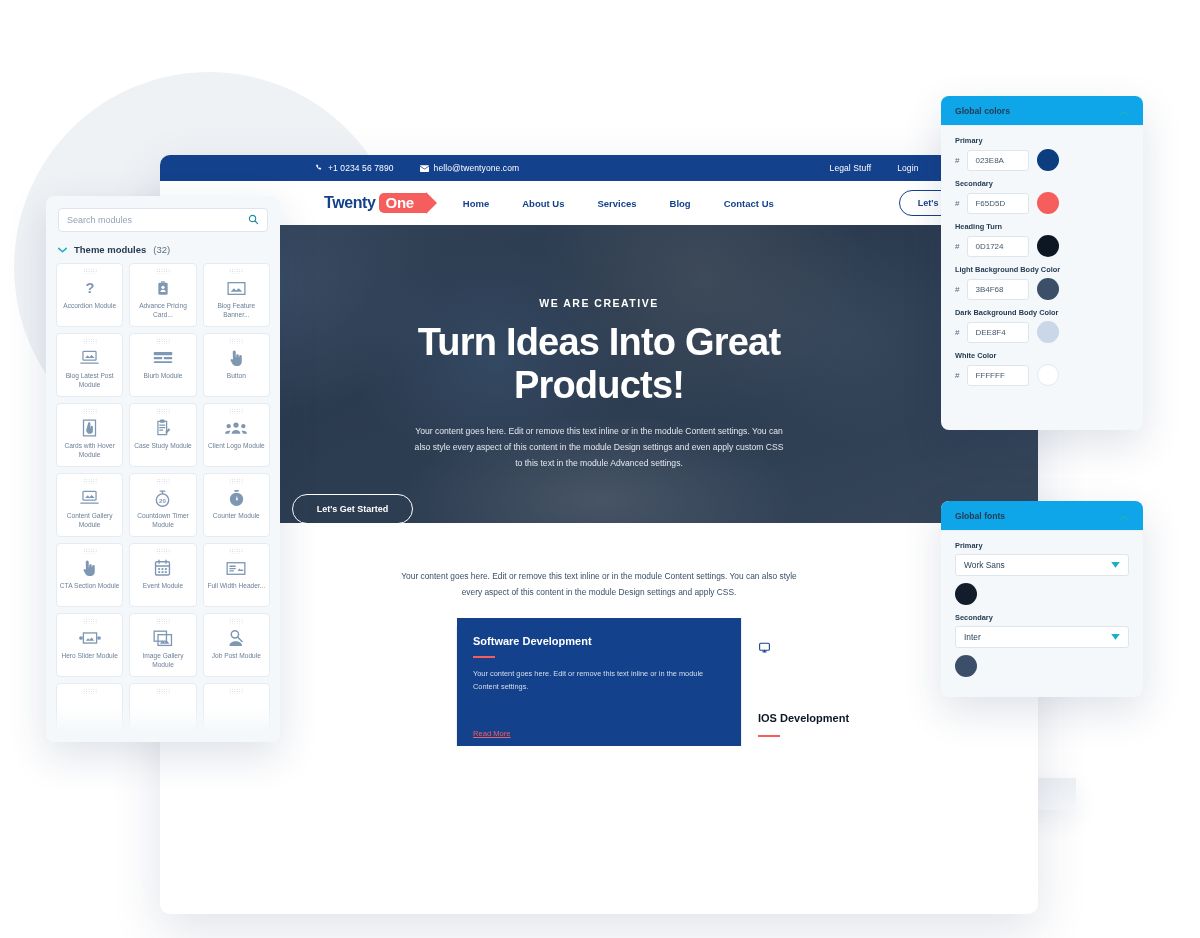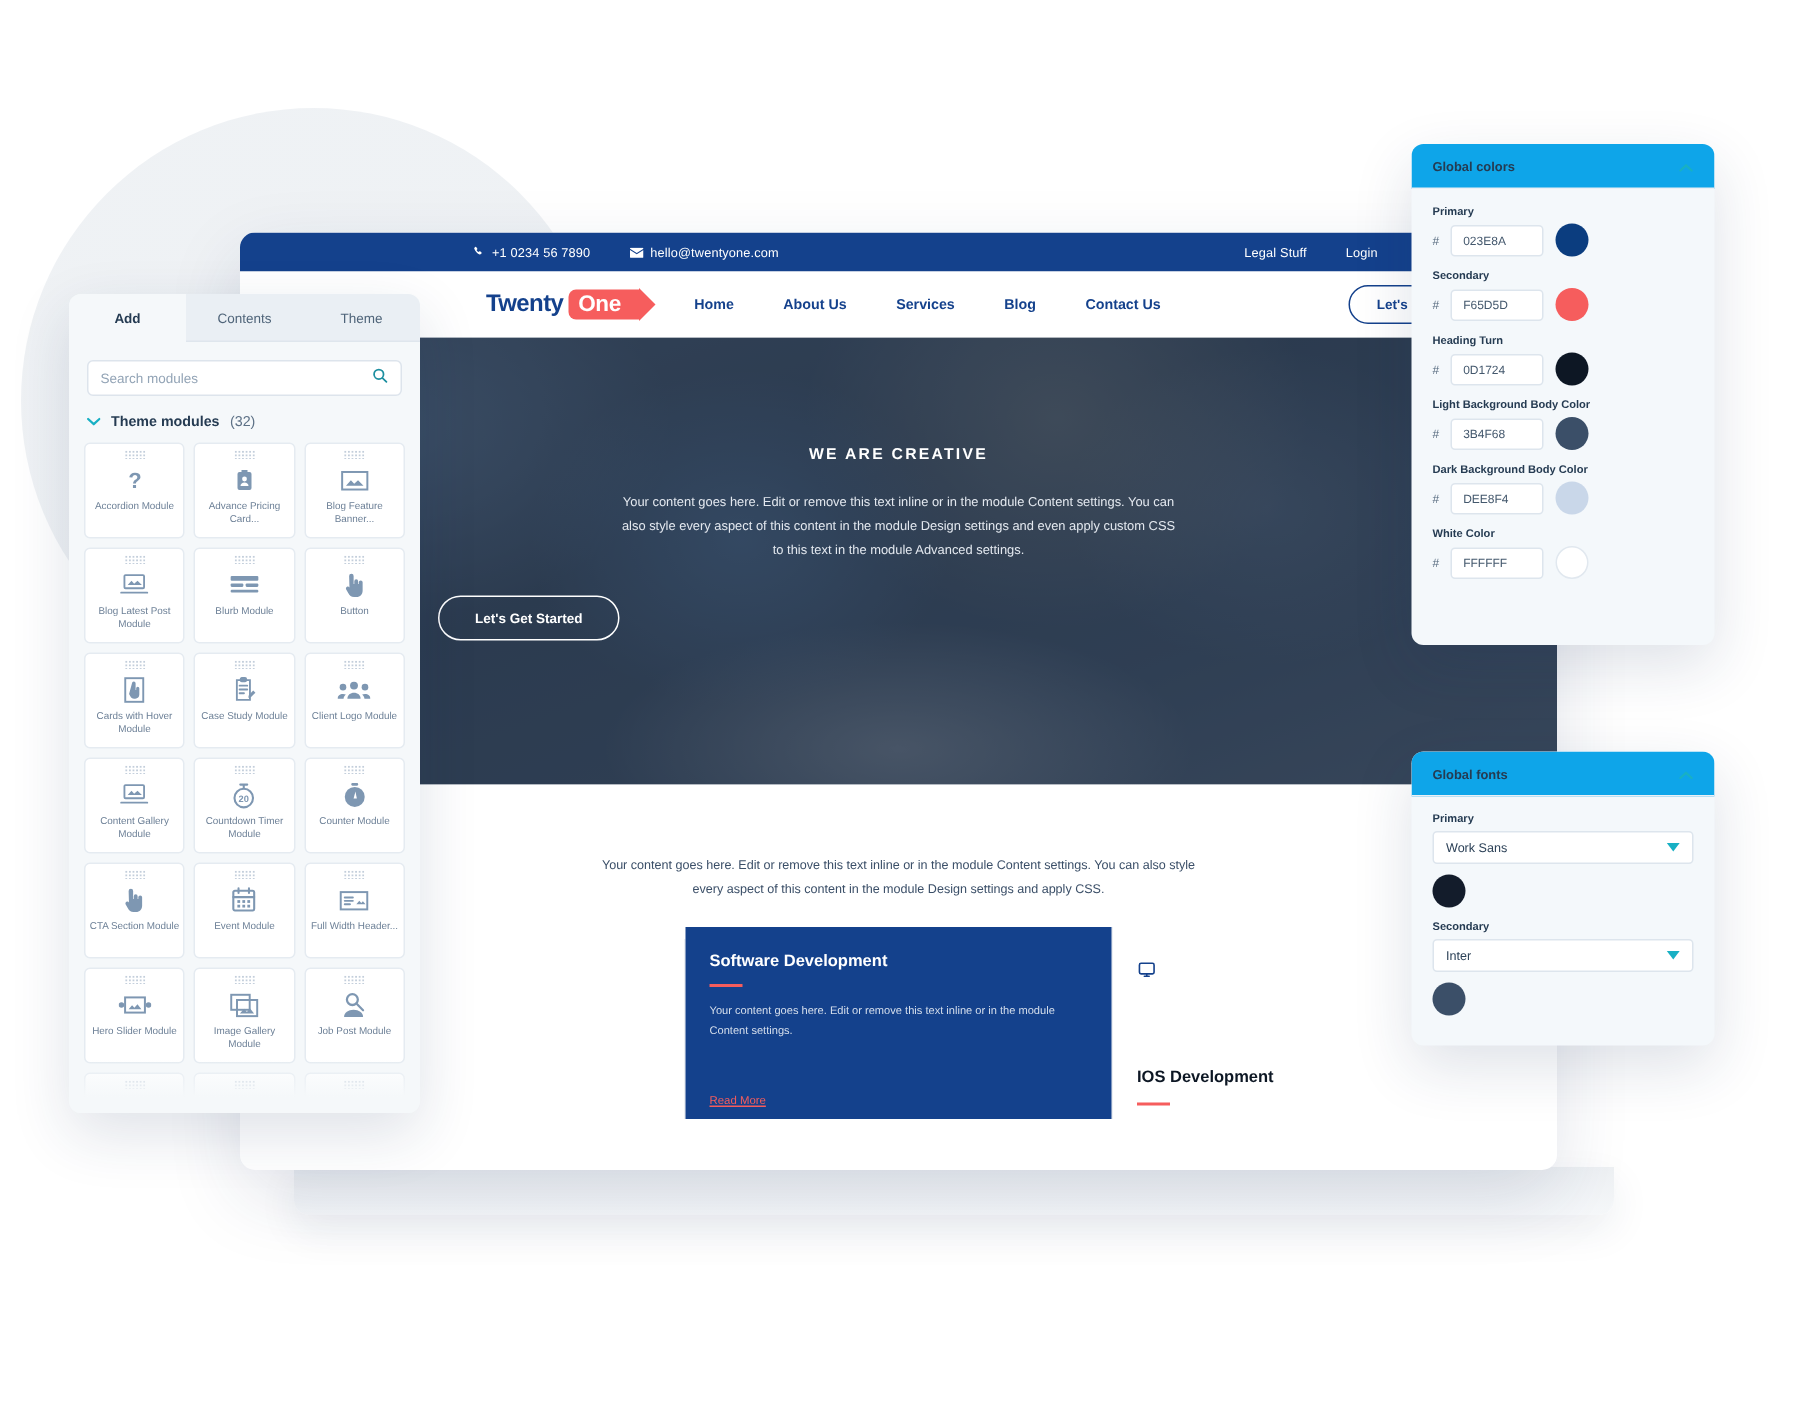--- a/index.html
+++ b/index.html
@@ -18,21 +18,21 @@
     width: 390px; height: 390px;
     border-radius: 50%;
     background: radial-gradient(circle at 40% 35%, #eef1f4 0%, #eef1f4 60%, #f3f5f7 100%);
     opacity: .95;
   }
 
   
   #site-window {
     position: absolute;
     left: 160px; top: 155px;
-    width: 878px; height: 625px;
+    width: 878px; height: 759px;
     border-radius: 10px;
     overflow: hidden;
     background: #fff;
     box-shadow: 0 18px 50px rgba(30,50,90,.13);
   }
   #site-shadow-plate {
     position: absolute;
     left: 196px; top: 778px;
     width: 880px; height: 32px;
     border-radius: 0 0 10px 10px;
@@ -358,20 +358,24 @@
       <a href="#">Contact Us</a>
     </div>
     <div class="nav-cta">Let's Start Now</div>
   </div>
 
   <div class="hero">
     <div class="hero-bg"></div>
     <div class="hero-overlay"></div>
     <div class="hero-inner">
       <div class="hero-eyebrow">WE ARE CREATIVE</div>
+      <div class="hero-title">
+        <div>Turn Ideas Into Great</div>
+        <div>Products!</div>
+      </div>
       <div class="hero-sub">Your content goes here. Edit or remove this text inline or in the module Content settings. You can also style every aspect of this content in the module Design settings and even apply custom CSS to this text in the module Advanced settings.</div>
       <div class="hero-btns">
         <div class="btn-solid">Let's Get Started</div>
         <div class="btn-outline">Let's Get Started</div>
       </div>
     </div>
   </div>
 
   <div class="services">
     <div class="svc-sub">Your content goes here. Edit or remove this text inline or in the module Content settings. You can also style every aspect of this content in the module Design settings and apply CSS.</div>
@@ -405,25 +409,20 @@
         </div>
         <div class="svc-name">IOS Development</div>
         <div class="svc-rule"></div>
       </div>
 
     </div>
   </div>
 </div>
 
 <div id="modules-panel">
-  <div class="mp-tabs">
-    <div class="mp-tab active">Add</div>
-    <div class="mp-tab">Contents</div>
-    <div class="mp-tab">Theme</div>
-  </div>
 
   <div class="mp-search">
     <input type="text" placeholder="Search modules" style="">
     <span>
       <svg width="11" height="11" viewBox="0 0 16 16" fill="none" stroke="#1d8fa0" stroke-width="1.7">
           <circle cx="6.6" cy="6.6" r="4.6"></circle>
           <path d="M10.2 10.2 14 14" stroke-linecap="round"></path>
         </svg>
     </span>
   </div>

